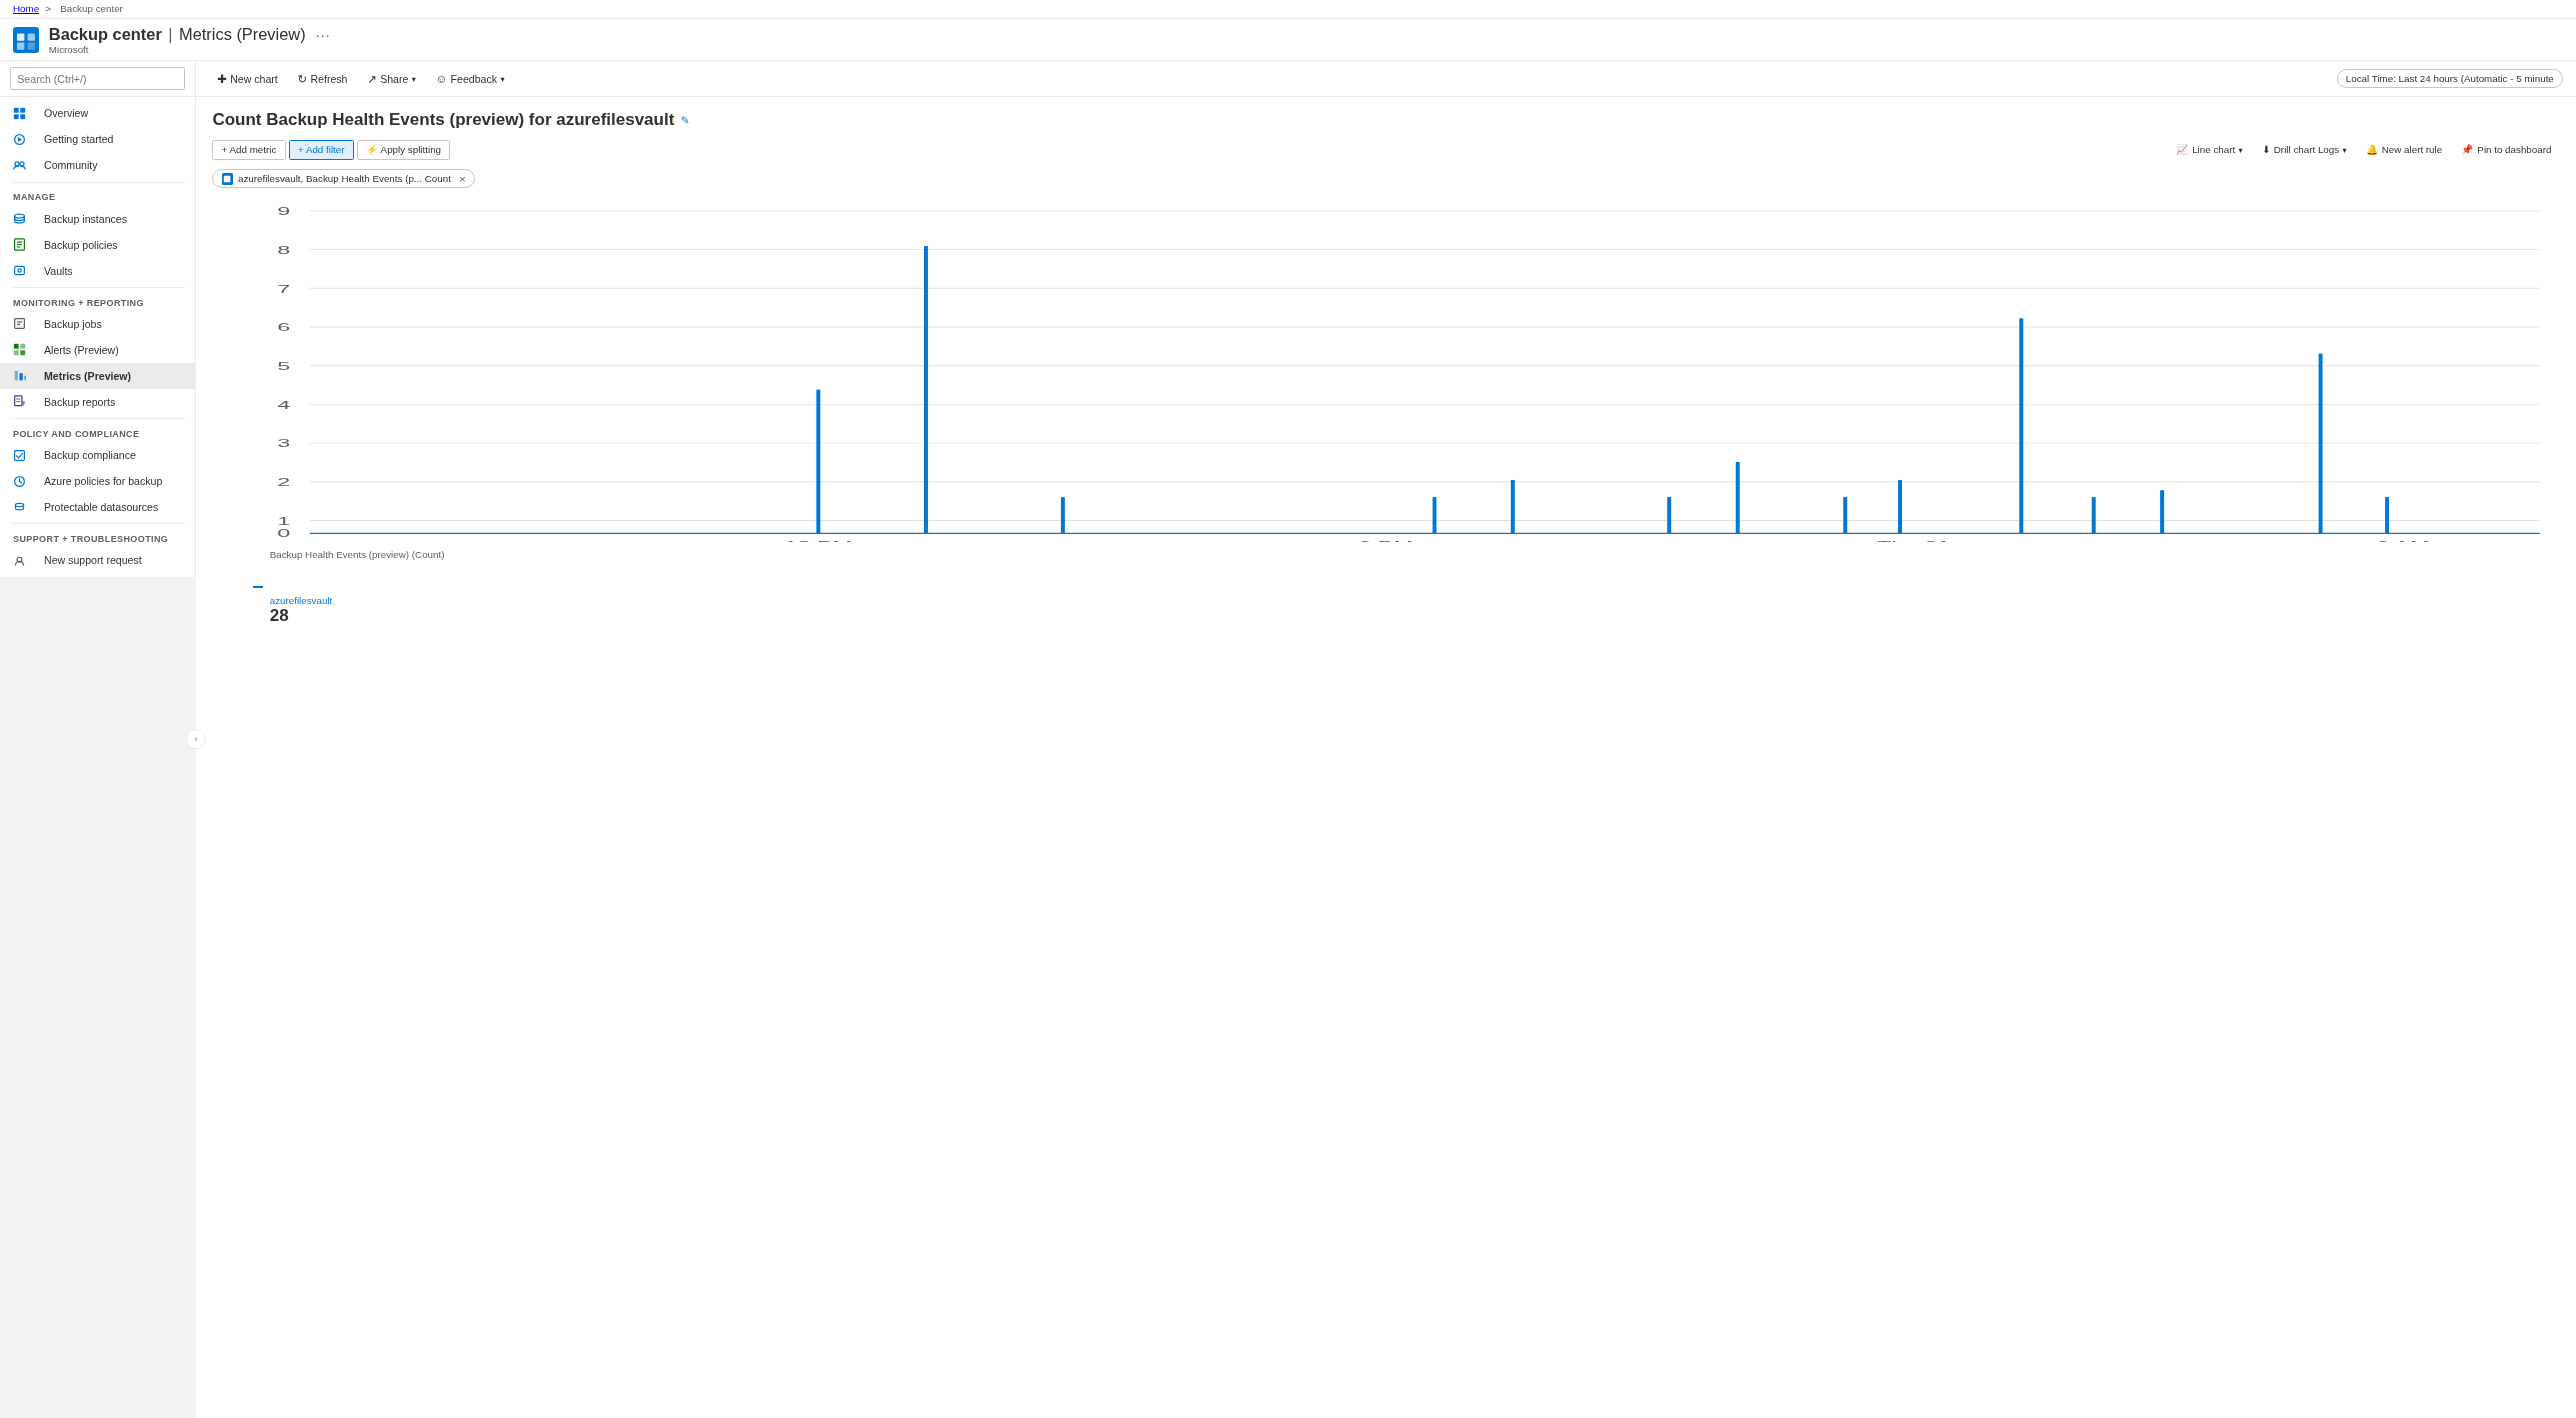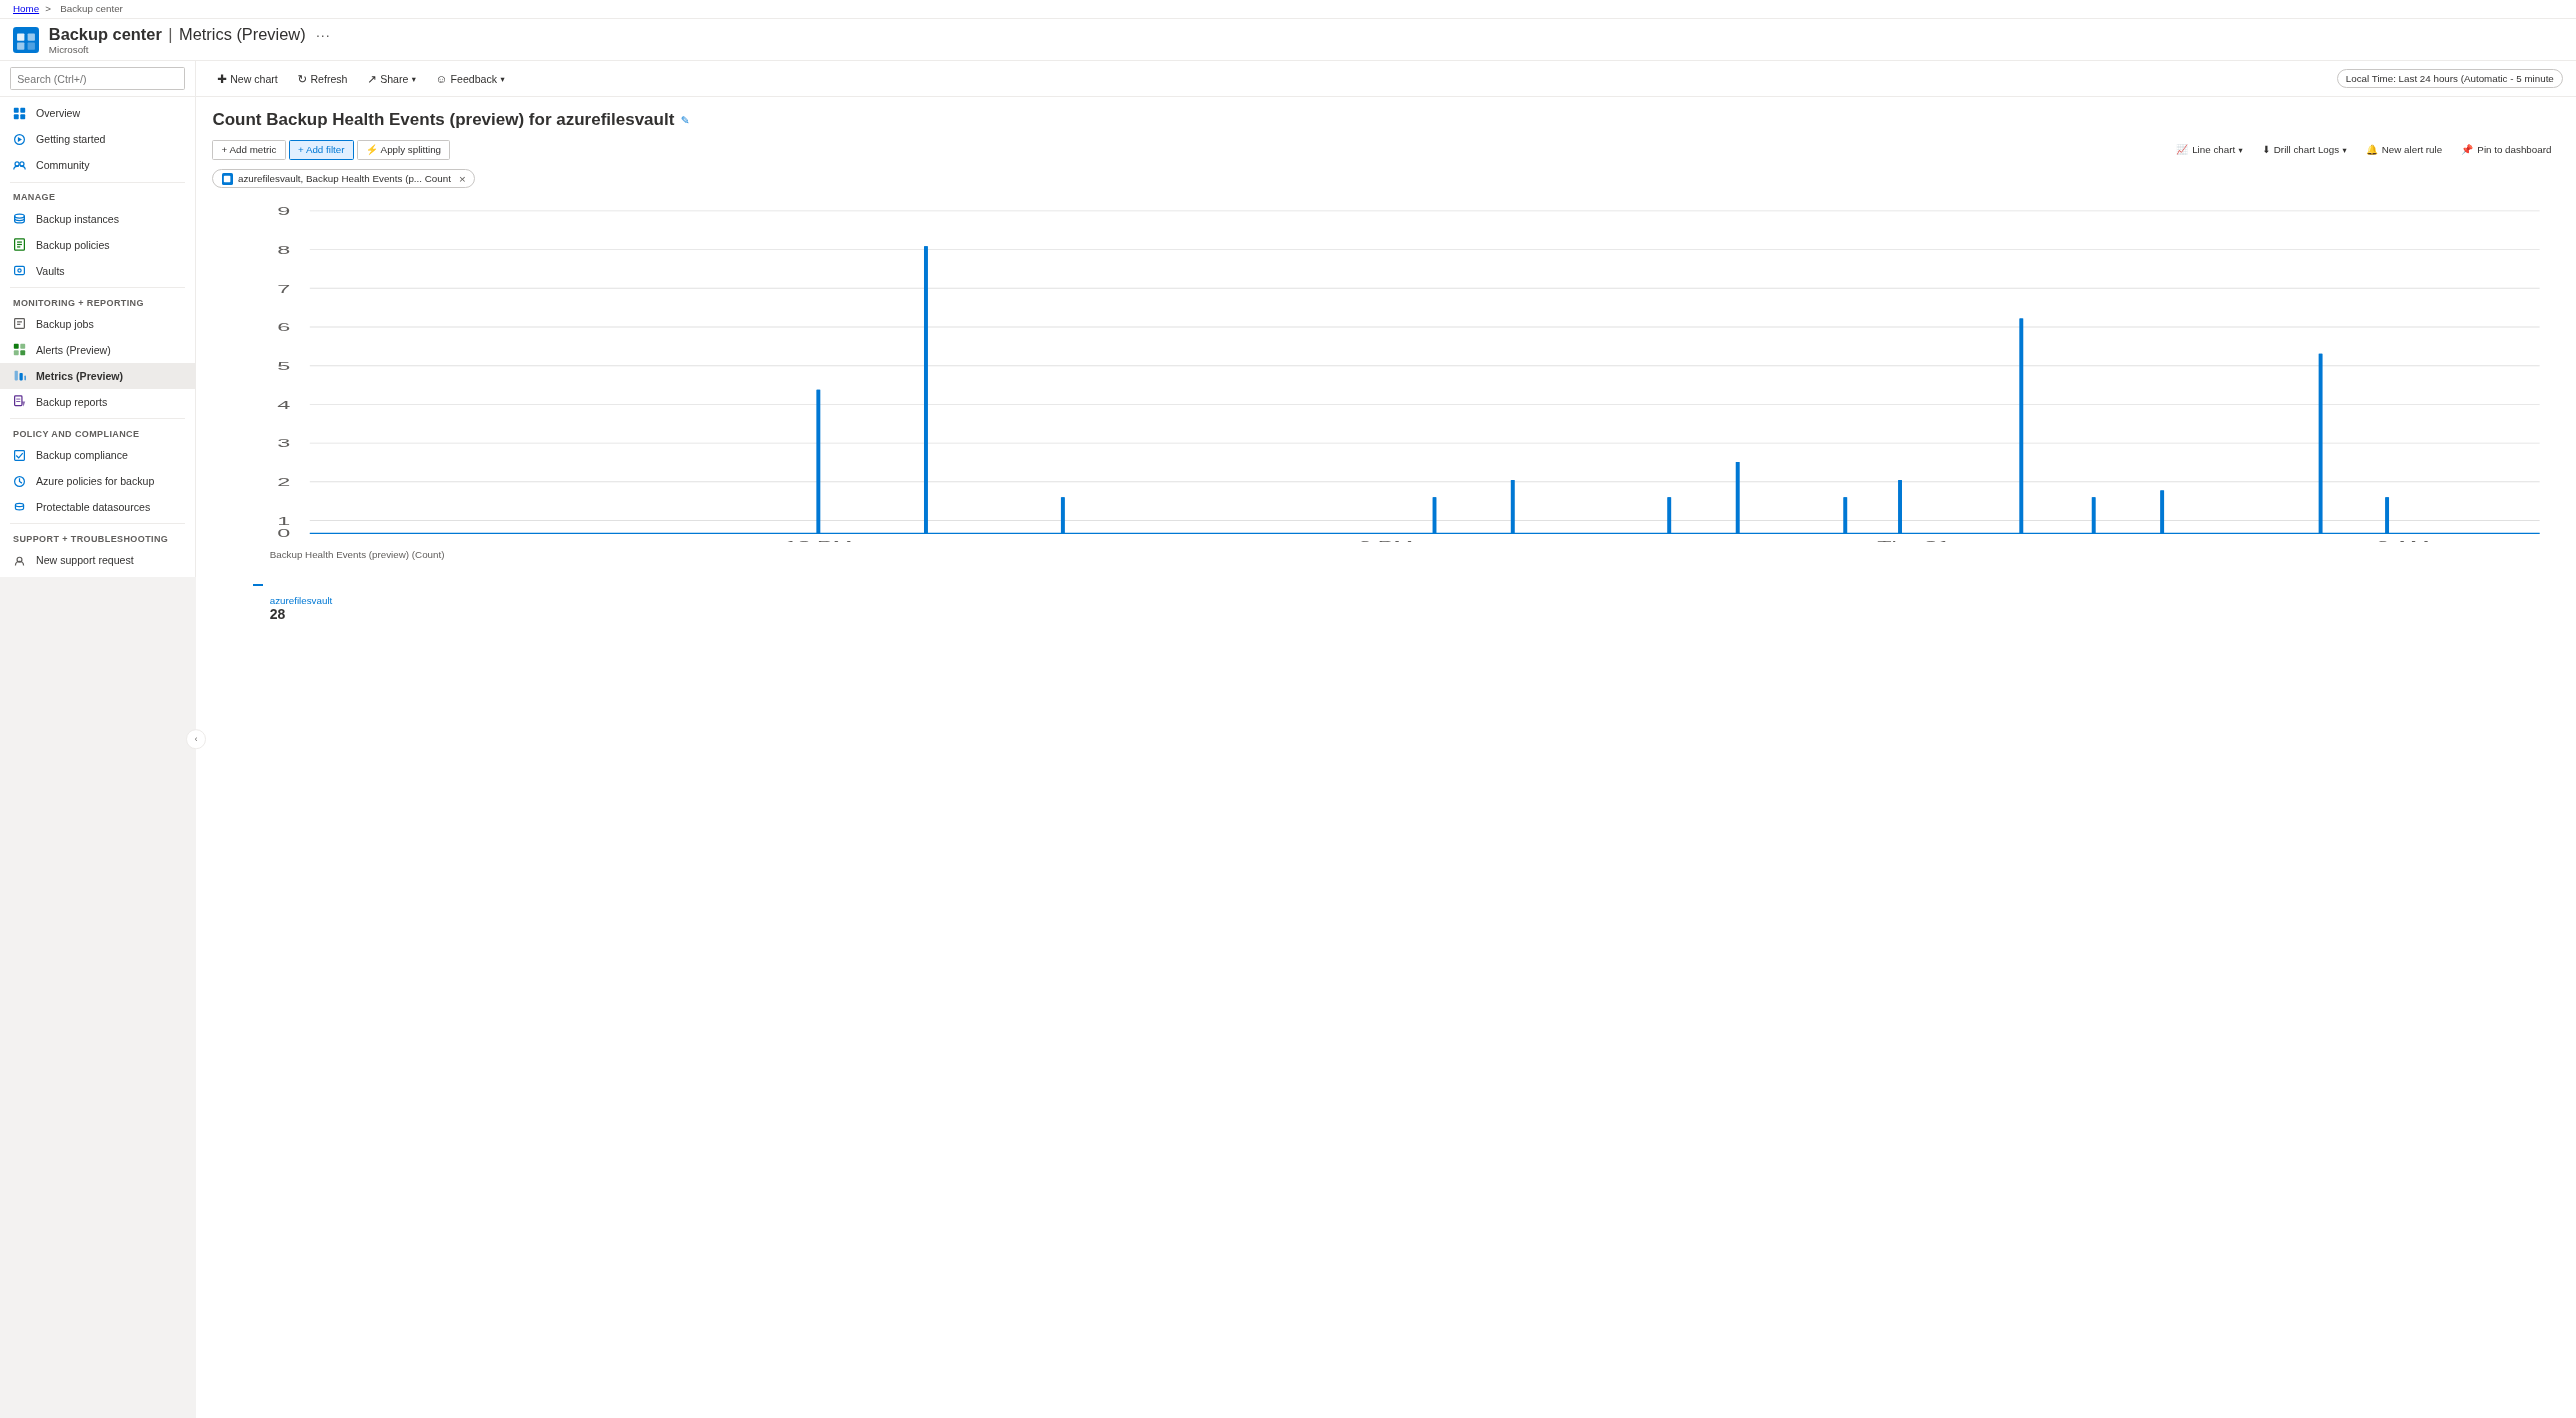--- a/index.html
+++ b/index.html
@@ -20,21 +20,21 @@
     .main-layout { display: flex; flex: 1; overflow: hidden; }
 
     
     .sidebar { width: 196px; background: #fff; border-right: 0.8px solid #edebe9; display: flex; flex-direction: column; overflow-y: auto; flex-shrink: 0; }
     .sidebar-search { padding: 6.5px 9.8px; border-bottom: 0.8px solid #edebe9; }
     .sidebar-search input { width: 100%; border: 0.8px solid #c8c6c4; border-radius: 1.6px; padding: 4.1px 6.5px; font-size: 10.6px; color: #605e5c; outline: none; }
     .sidebar-collapse-btn { position: absolute; right: -9.8px; top: 50%; transform: translateY(-50%); width: 19.6px; height: 19.6px; background: #fff; border: 0.8px solid #edebe9; border-radius: 50%; display: flex; align-items: center; justify-content: center; cursor: pointer; z-index: 10; font-size: 8.2px; color: #605e5c; }
     .sidebar-section { padding: 3.3px 0; }
     .sidebar-section-label { font-size: 9px; font-weight: 600; color: #605e5c; padding: 6.5px 13px 3.3px; text-transform: uppercase; letter-spacing: 0.4px; }
     .sidebar-divider { height: 0.8px; background: #edebe9; margin: 3.3px 9.8px; }
-    .sidebar-item { display: flex; align-items: center; padding: 6.5px 13px; cursor: pointer; gap: 10px; color: #323130; font-size: 10.6px; }
+    .sidebar-item { display: flex; align-items: center; padding: 6.5px 13px; cursor: pointer; gap: 18px; color: #323130; font-size: 10.6px; }
     .sidebar-item.active { background: #edebe9; font-weight: 600; }
     .sidebar-item-icon { width: 13px; height: 13px; display: flex; align-items: center; justify-content: center; flex-shrink: 0; }
 
     
     .icon-blue { color: #0078d4; }
 
     
     .content { flex: 1; display: flex; flex-direction: column; overflow: hidden; background: #fff; }
 
     
@@ -63,21 +63,21 @@
 
     
     .chart-wrapper { position: relative; width: 100%; height: 344px; }
     .chart-svg { width: 100%; height: 100%; }
 
     
     .chart-legend { display: flex; align-items: center; gap: 6.5px; padding: 6.5px 0 3.3px 41px; }
     .legend-color { width: 9.8px; height: 2.5px; background: #0078d4; display: inline-block; }
     .legend-label { font-size: 9.8px; color: #605e5c; }
     .legend-vault { font-size: 9.8px; color: #0078d4; margin-top: 35px; }
-    .legend-count { font-size: 14px; font-weight: 700; color: #323130; }
+    .legend-count { font-size: 17px; font-weight: 700; color: #323130; }
 
     
     .sidebar-wrapper { position: relative; }
   </style>
 </head>
 <body>
 
 <div class="breadcrumb">
   <a href="#">Home</a>
   <span>&gt;</span>

